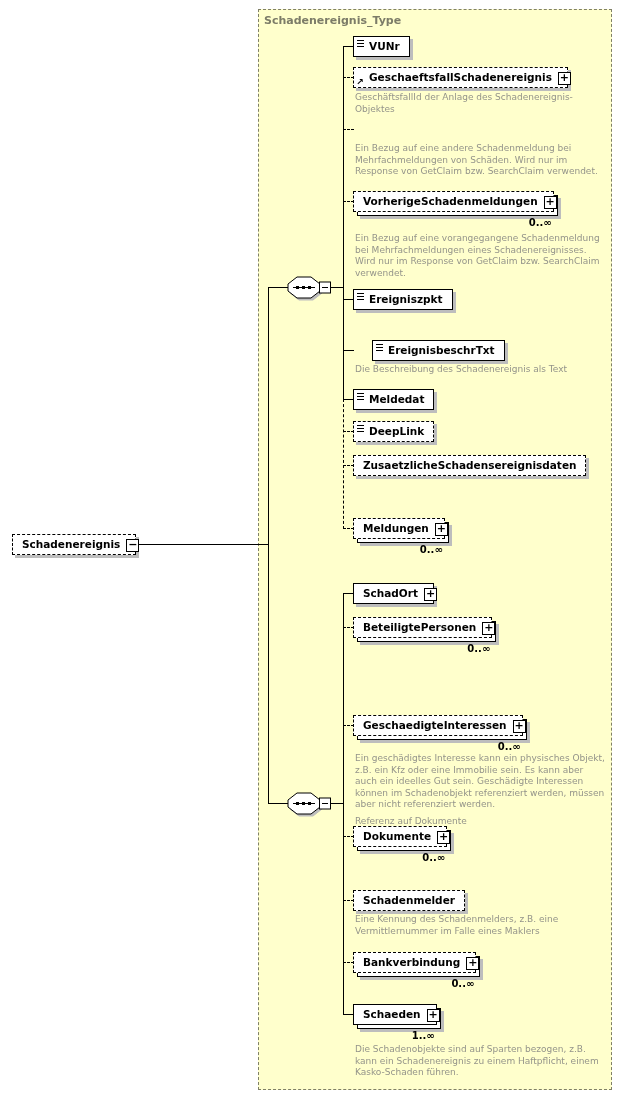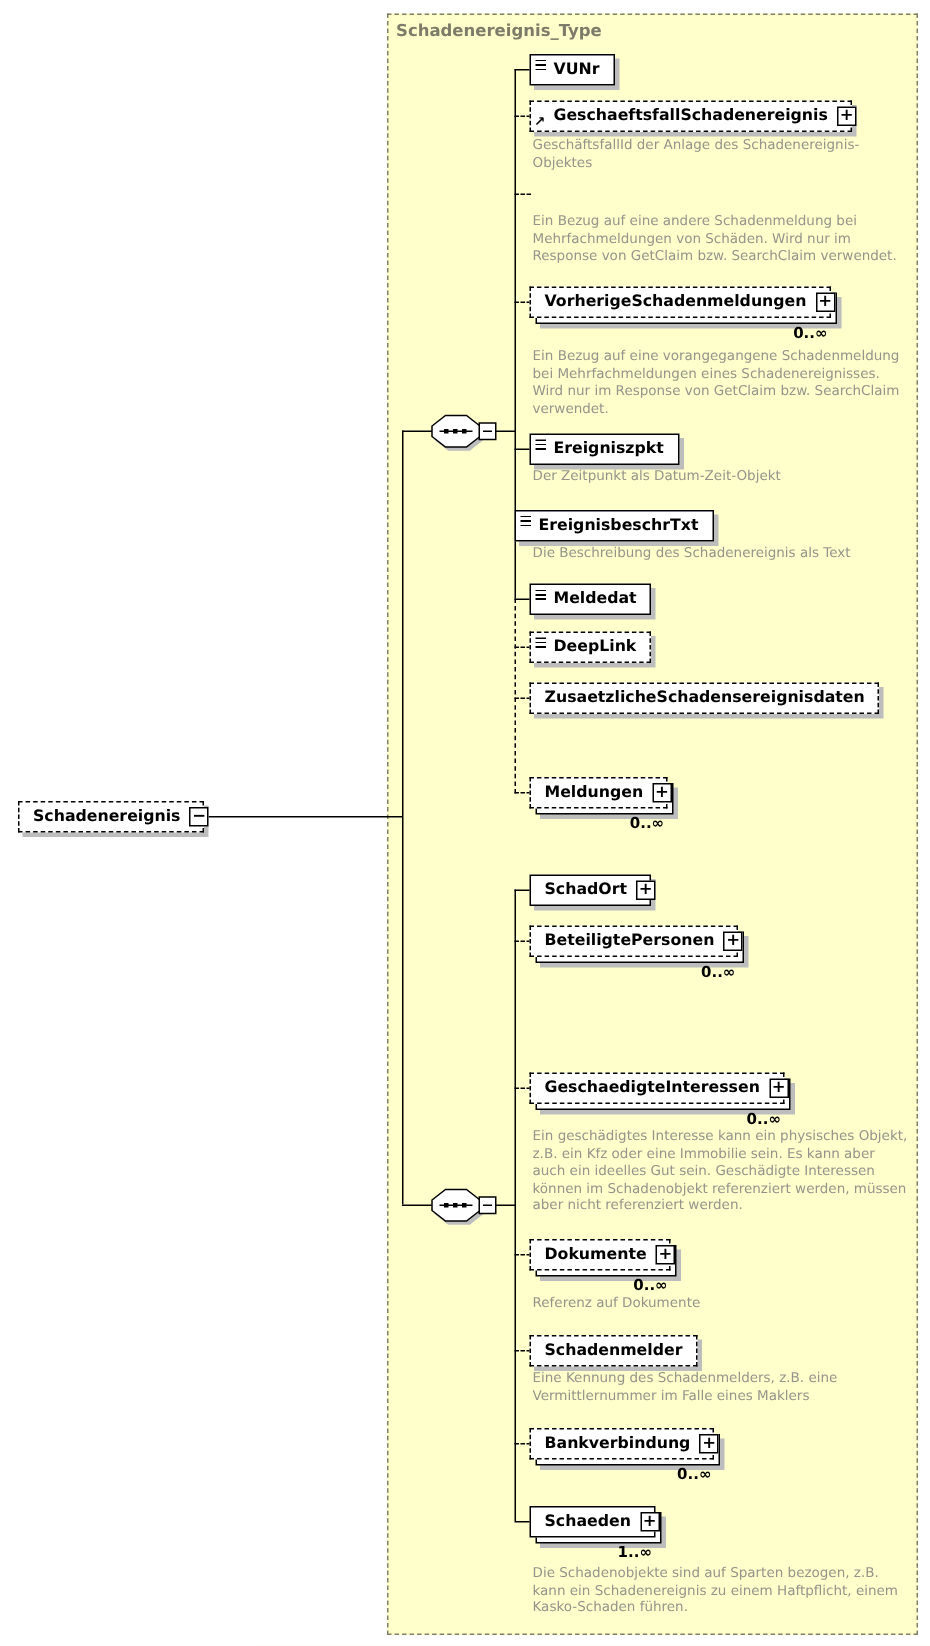--- a/index.html
+++ b/index.html
@@ -130,23 +130,22 @@
     <span class="occ">0..∞</span>
   </div>
   <div class="ann" style="left:355px;top:233px">Ein Bezug auf eine vorangegangene Schadenmeldung bei Mehrfachmeldungen eines Schadenereignisses. Wird nur im Response von GetClaim bzw. SearchClaim verwendet.</div>
 
   <div class="node" style="left:353px;top:289px">
     <div class="box ic">
       <span class="tl"></span>
       <span>Ereigniszpkt</span>
     </div>
   </div>
-  <div class="ann" style="left:355px;top:313px">Der Zeitpunkt als Datum-Zeit-Objekt</div>
-
-  <div class="node" style="left:343px;top:340px">
+
+  <div class="node" style="left:372px;top:340px">
     <div class="box ic">
       <span class="tl"></span>
       <span>EreignisbeschrTxt</span>
     </div>
   </div>
   <div class="ann" style="left:355px;top:364px">Die Beschreibung des Schadenereignis als Text</div>
 
   <div class="node" style="left:353px;top:389px">
     <div class="box ic">
       <span class="tl"></span>
@@ -194,21 +193,21 @@
     <span class="occ">0..∞</span>
   </div>
   <div class="ann" style="left:355px;top:753px">Ein geschädigtes Interesse kann ein physisches Objekt, z.B. ein Kfz oder eine Immobilie sein. Es kann aber auch ein ideelles Gut sein. Geschädigte Interessen können im Schadenobjekt referenziert werden, müssen aber nicht referenziert werden.</div>
 
   <div class="node opt multi" style="left:353px;top:826px">
     <div class="box">
       <span>Dokumente</span><span class="pm">+</span>
     </div>
     <span class="occ">0..∞</span>
   </div>
-  <div class="ann" style="left:355px;top:864px">Referenz auf Dokumente</div>
+  <div class="ann" style="left:355px;top:816px">Referenz auf Dokumente</div>
 
   <div class="node opt" style="left:353px;top:890px">
     <div class="box">
       <span>Schadenmelder</span>
     </div>
   </div>
   <div class="ann" style="left:355px;top:914px">Eine Kennung des Schadenmelders, z.B. eine Vermittlernummer im Falle eines Maklers</div>
 
   <div class="node opt multi" style="left:353px;top:952px">
     <div class="box">

